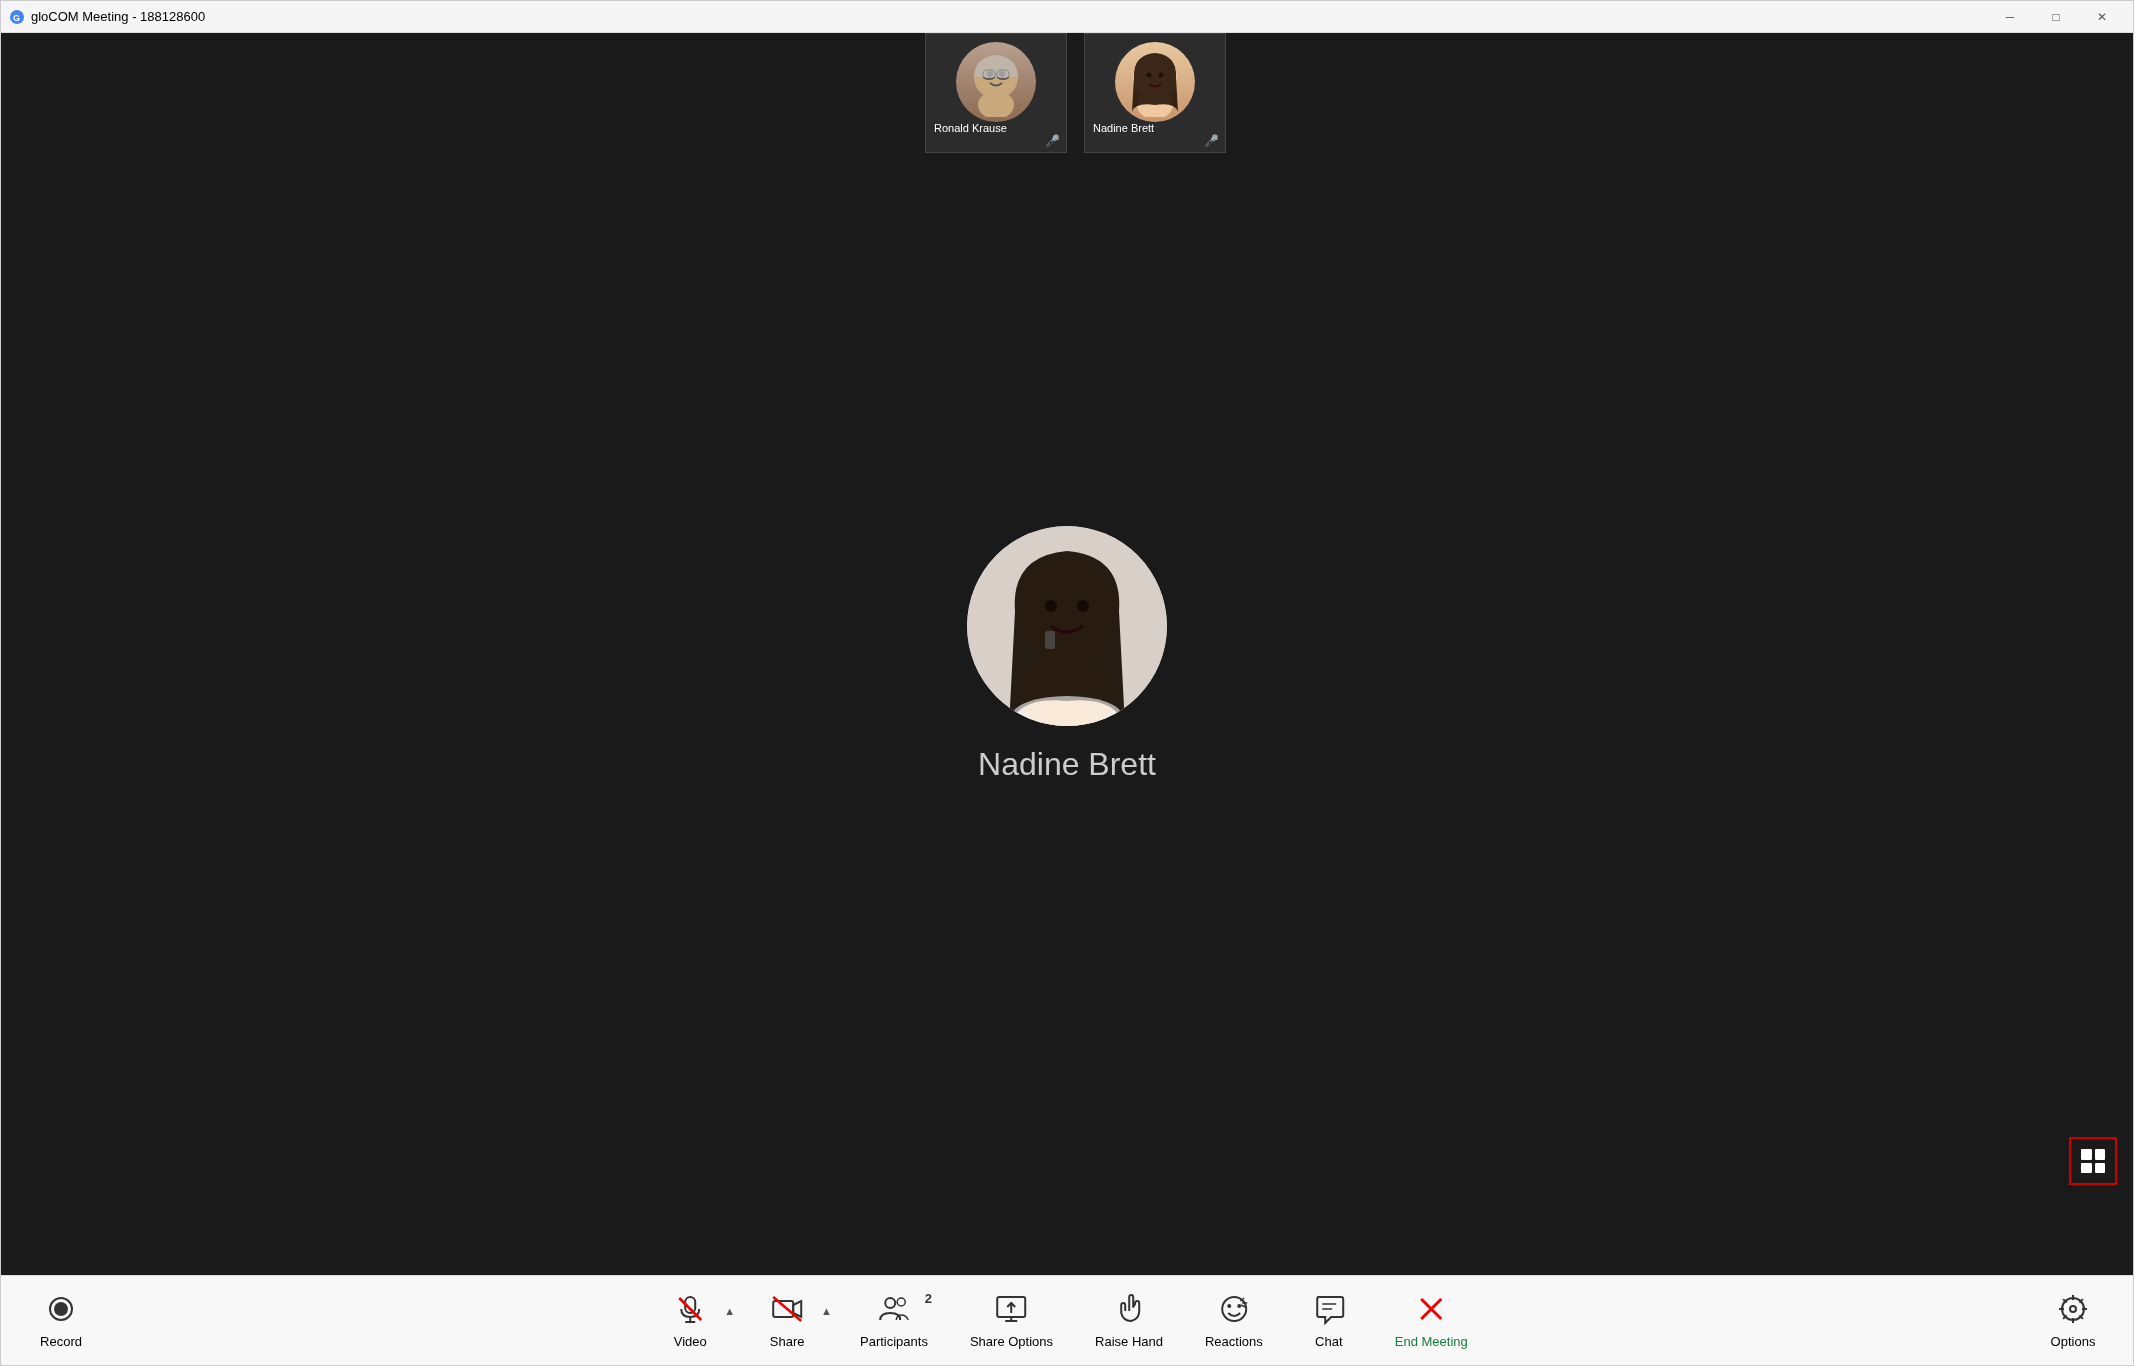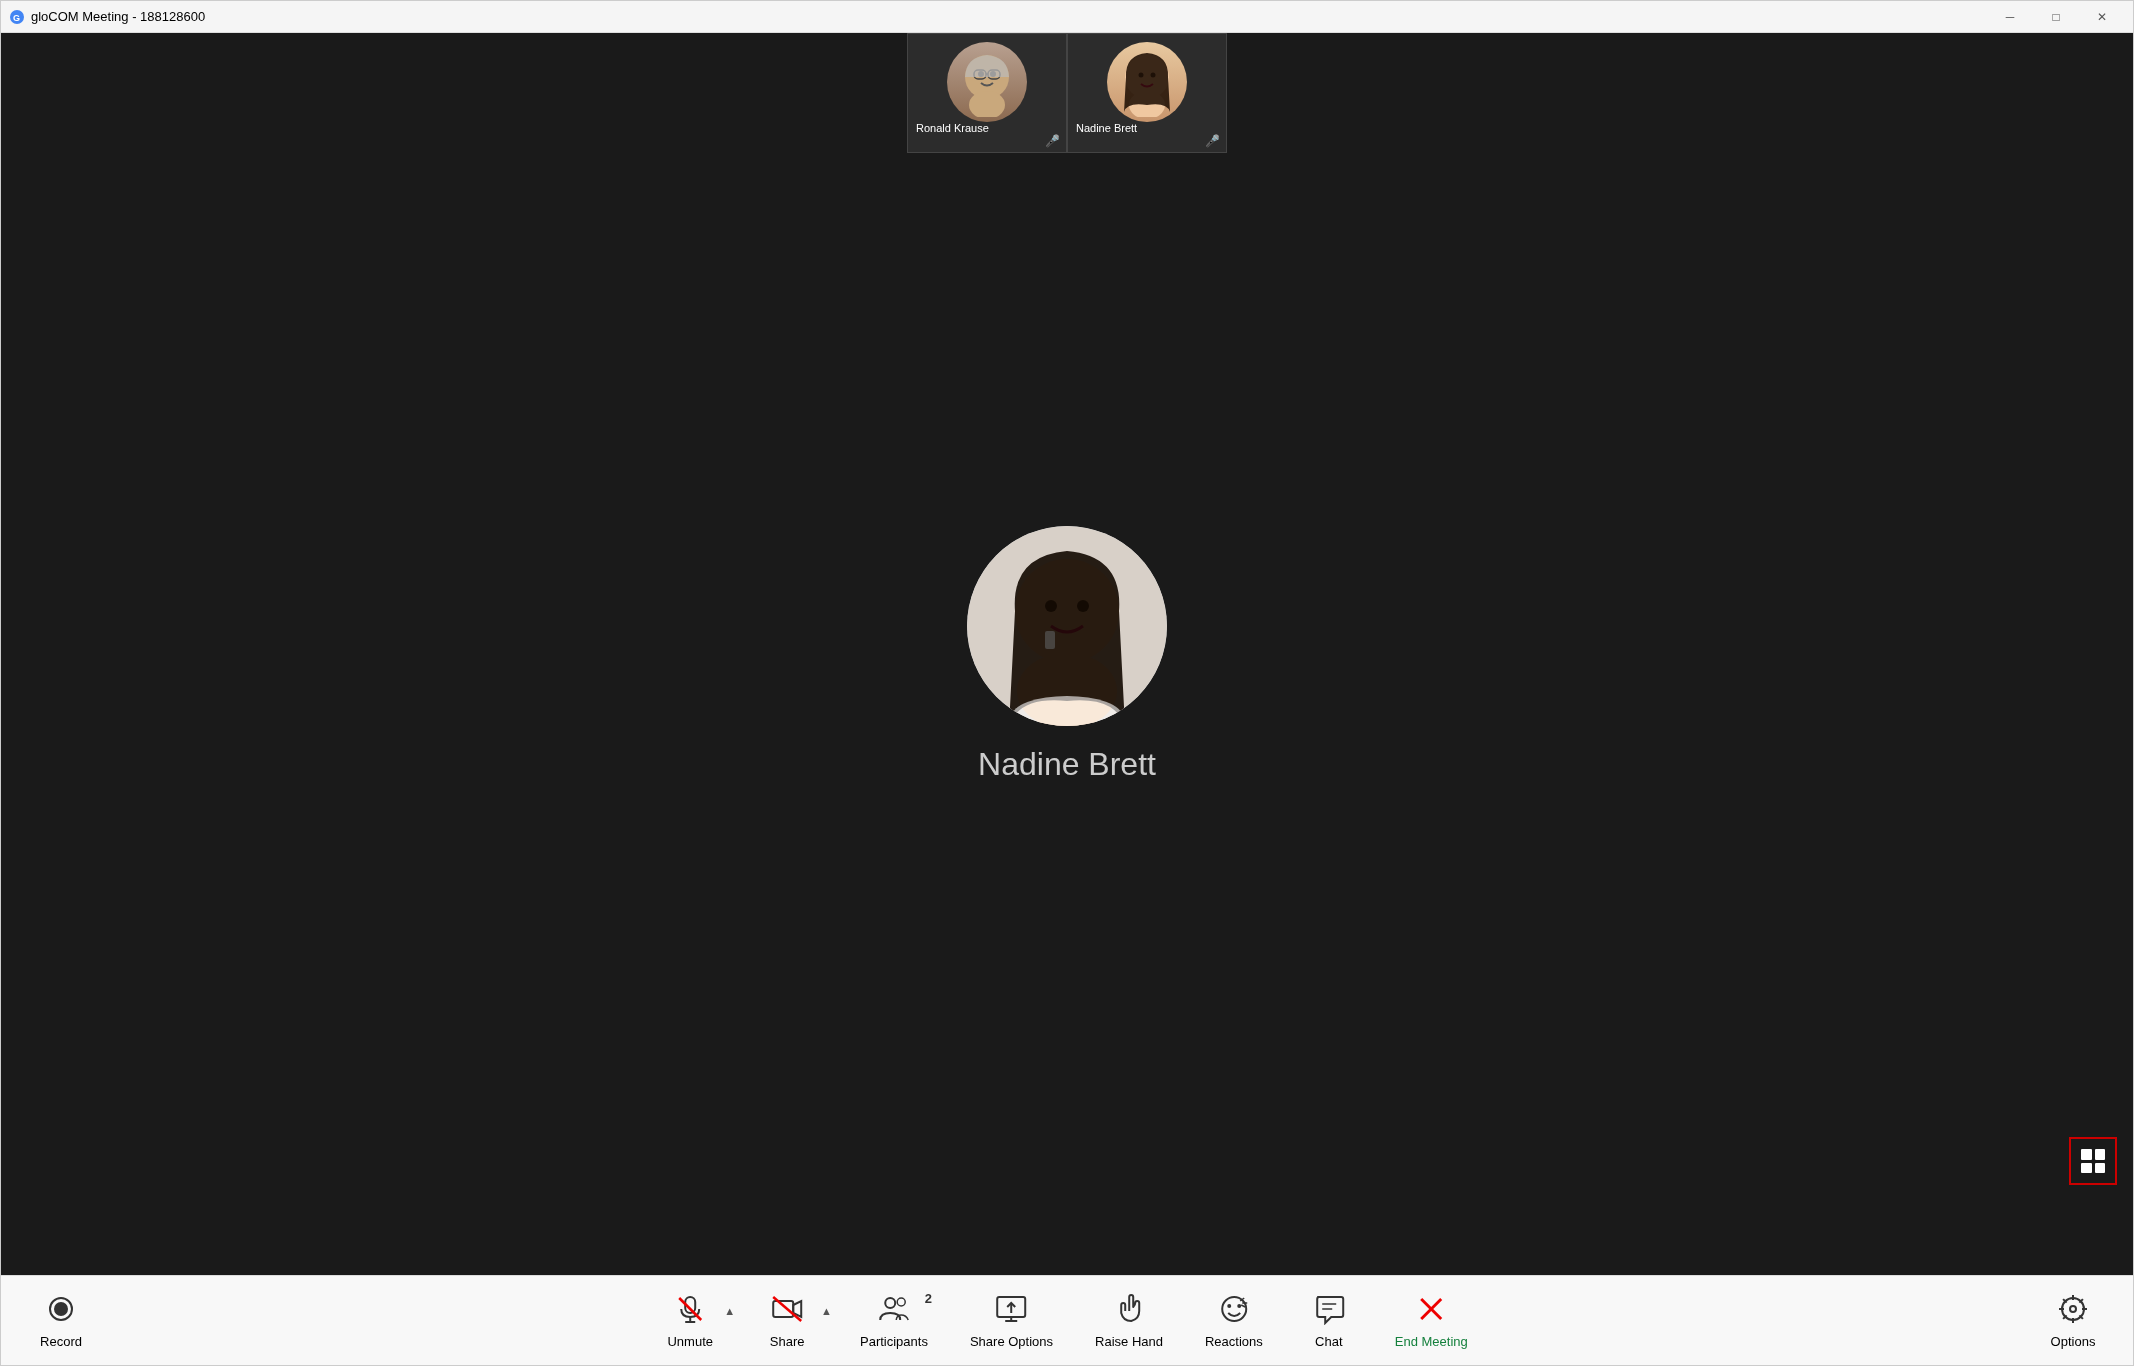--- a/index.html
+++ b/index.html
@@ -80,30 +80,31 @@
     .thumbnail-strip {
       position: absolute;
       top: 0;
       left: 50%;
       transform: translateX(-50%);
       display: flex;
       z-index: 10;
     }
 
     .thumbnail-item {
-      width: 160px;
+      width: 142px;
       height: 120px;
       background: #2c2c2c;
       border: 1px solid #444;
       display: flex;
       flex-direction: column;
       align-items: center;
       justify-content: flex-end;
       position: relative;
       overflow: hidden;
+      margin-left: 17px;
     }
 
     .thumbnail-avatar {
       position: absolute;
       top: 8px;
       left: 50%;
       transform: translateX(-50%);
       width: 80px;
       height: 80px;
       border-radius: 50%;
@@ -398,21 +399,21 @@
           <span class="tool-btn-icon">
             <svg width="32" height="32" viewBox="0 0 32 32">
               <rect x="11" y="4" width="10" height="16" rx="5" fill="none" stroke="#333" stroke-width="2"></rect>
               <path d="M7 16 Q7 24 16 24 Q25 24 25 16" fill="none" stroke="#333" stroke-width="2"></path>
               <line x1="16" y1="24" x2="16" y2="29" stroke="#333" stroke-width="2"></line>
               <line x1="11" y1="29" x2="21" y2="29" stroke="#333" stroke-width="2"></line>
 
               <line x1="5" y1="5" x2="27" y2="27" stroke="#e00" stroke-width="2.5"></line>
             </svg>
           </span>
-          <span class="tool-btn-label">Unmute</span>
+          <span class="tool-btn-label">Video</span>
         </button>
         <span class="expand-arrow">▲</span>
       </div>
 
       <div class="tool-btn-wrapper">
         <button class="tool-btn">
           <span class="tool-btn-icon">
             <svg width="32" height="32" viewBox="0 0 32 32">
               <rect x="2" y="8" width="20" height="16" rx="2" fill="none" stroke="#333" stroke-width="2"></rect>
               <polygon points="22,12 30,8 30,24 22,20" fill="none" stroke="#333" stroke-width="2"></polygon>

